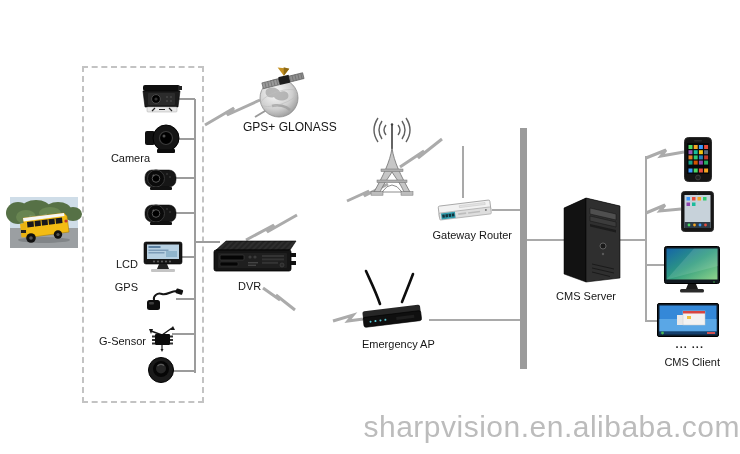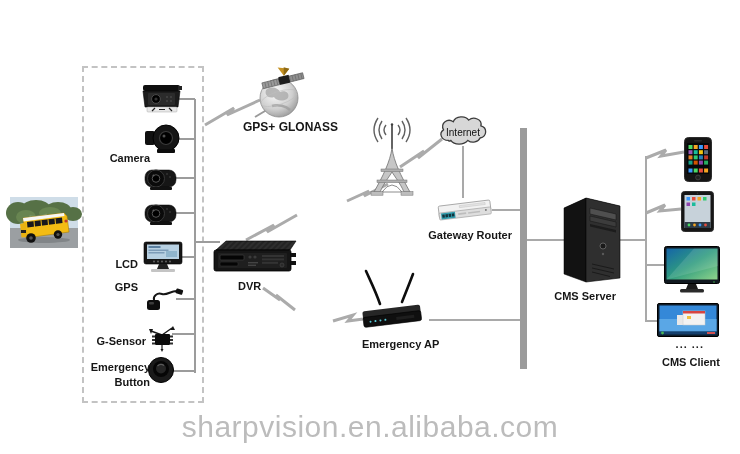--- a/index.html
+++ b/index.html
@@ -1,32 +1,32 @@
 <!DOCTYPE html>
 <html><head>
 <meta charset="utf-8">
 <style>
   html,body{margin:0;padding:0;background:#fff;}
   .stage{position:relative;width:740px;height:454px;background:#ffffff;
          font-family:"Liberation Sans",sans-serif;overflow:hidden;}
   .abs{position:absolute;}
   svg{overflow:visible;display:block;}
-  .lbl{font-size:11px;color:#161616;line-height:14px;white-space:nowrap;font-weight:bold;}
+  .lbl{font-size:11px;color:#161616;line-height:14px;white-space:nowrap;}
   .lbl.center{text-align:right;}
   .line{background:#a9a9a9;}
   .hline{height:2px;}
   .vline{width:2px;}
   .inbox{background:#9c9c9c;}
   .dashed-box{border:2px dashed #c3c3c3;box-sizing:border-box;}
   .bar{background:#9b9b9b;}
   .cloud-wrap{position:absolute;}
   .cloud-label{position:absolute;left:0;top:0;right:0;bottom:0;display:flex;
                align-items:center;justify-content:center;color:#111;padding-top:2px;}
   .bolt{stroke:#ababab;stroke-width:3;fill:none;}
-  .watermark{position:absolute;left:0;top:410px;width:740px;text-align:center;
+  .watermark{position:absolute;left:0;top:410px;width:740px;text-align:right;
              font-size:30px;color:#bcbcbc;letter-spacing:0.5px;}
   .dots{font-weight:bold;letter-spacing:1px;color:#222;}
 </style>
 </head>
 <body>
 
 <div class="stage">
 
   <svg width="0" height="0">
     <defs>
@@ -110,26 +110,20 @@
     <rect x="25.2" y="7" width="1.6" height="24" fill="#3f3f3f"></rect>
     <circle cx="26" cy="6.5" r="1.2" fill="#3f3f3f"></circle>
     <path d="M26,30 C24,44 17,58 8,74 L14,74 C18,65 23,59 26,54 C29,59 34,65 38,74 L44,74 C35,58 28,44 26,30 Z" fill="#c6c6c6" stroke="#707070" stroke-width="0.8"></path>
     <rect x="15" y="51" width="22" height="2.6" fill="#afafaf" stroke="#707070" stroke-width="0.5"></rect>
     <rect x="11" y="62" width="30" height="2.6" fill="#afafaf" stroke="#707070" stroke-width="0.5"></rect>
     <path d="M16,74 Q26,60 36,74 Z" fill="#ffffff" stroke="#707070" stroke-width="0.8"></path>
     <rect x="5" y="73.6" width="12" height="3.6" fill="#bdbdbd" stroke="#707070" stroke-width="0.5"></rect>
     <rect x="35" y="73.6" width="12" height="3.6" fill="#bdbdbd" stroke="#707070" stroke-width="0.5"></rect>
   </svg>
 
-  <div class="cloud-wrap" style="left:437px;top:115px;width:52px;height:33px">
-    <svg width="52" height="33">
-        <use href="#cloudShape" fill="#d7d7d7" stroke="#3c3c3c" stroke-width="1.6"></use>
-      </svg>
-    <div class="cloud-label" style="font-size:10px">Internet</div>
-  </div>
 
   <svg class="abs" style="left:10px;top:197px" width="68" height="51">
     <rect width="68" height="51" fill="#cfdde8"></rect>
     <rect y="31" width="68" height="20" fill="#9b9fa2"></rect>
     <g fill="#567146">
         <ellipse cx="8" cy="16" rx="12" ry="11"></ellipse>
         <ellipse cx="26" cy="11" rx="14" ry="8"></ellipse>
         <ellipse cx="48" cy="13" rx="13" ry="8"></ellipse>
         <ellipse cx="63" cy="17" rx="9" ry="7"></ellipse>
       </g>
@@ -411,24 +405,20 @@
     <rect x="30" y="13" width="4" height="3" fill="#f0c040"></rect>
     <rect x="2.5" y="28.5" width="57" height="3" fill="#15406e"></rect>
     <circle cx="5.5" cy="30" r="1.4" fill="#49b857"></circle>
     <rect x="50" y="29" width="8" height="2" fill="#d05050"></rect>
   </svg>
 
   <div class="abs lbl center" style="left:90px;top:151px;width:60px">Camera</div>
   <div class="abs lbl center" style="left:90px;top:257px;width:48px">LCD</div>
   <div class="abs lbl center" style="left:90px;top:280px;width:48px">GPS</div>
   <div class="abs lbl center" style="left:86px;top:334px;width:60px">G-Sensor</div>
-  <div class="abs lbl center" style="left:84px;top:360px;width:66px;line-height:15px">
-    <div>Emergency</div>
-    <div>Button</div>
-  </div>
   <div class="abs lbl" style="left:243px;top:120px;font-size:12px">GPS+ GLONASS</div>
   <div class="abs lbl center" style="left:424px;top:228px;width:88px">Gateway Router</div>
   <div class="abs lbl" style="left:238px;top:279px">DVR</div>
   <div class="abs lbl center" style="left:362px;top:337px;width:68px">Emergency AP</div>
   <div class="abs lbl center" style="left:548px;top:289px;width:68px">CMS Server</div>
   <div class="abs lbl center dots" style="left:660px;top:337px;width:44px">... ...</div>
   <div class="abs lbl center" style="left:652px;top:355px;width:68px">CMS Client</div>
 
   <div class="watermark">sharpvision.en.alibaba.com</div>
 

